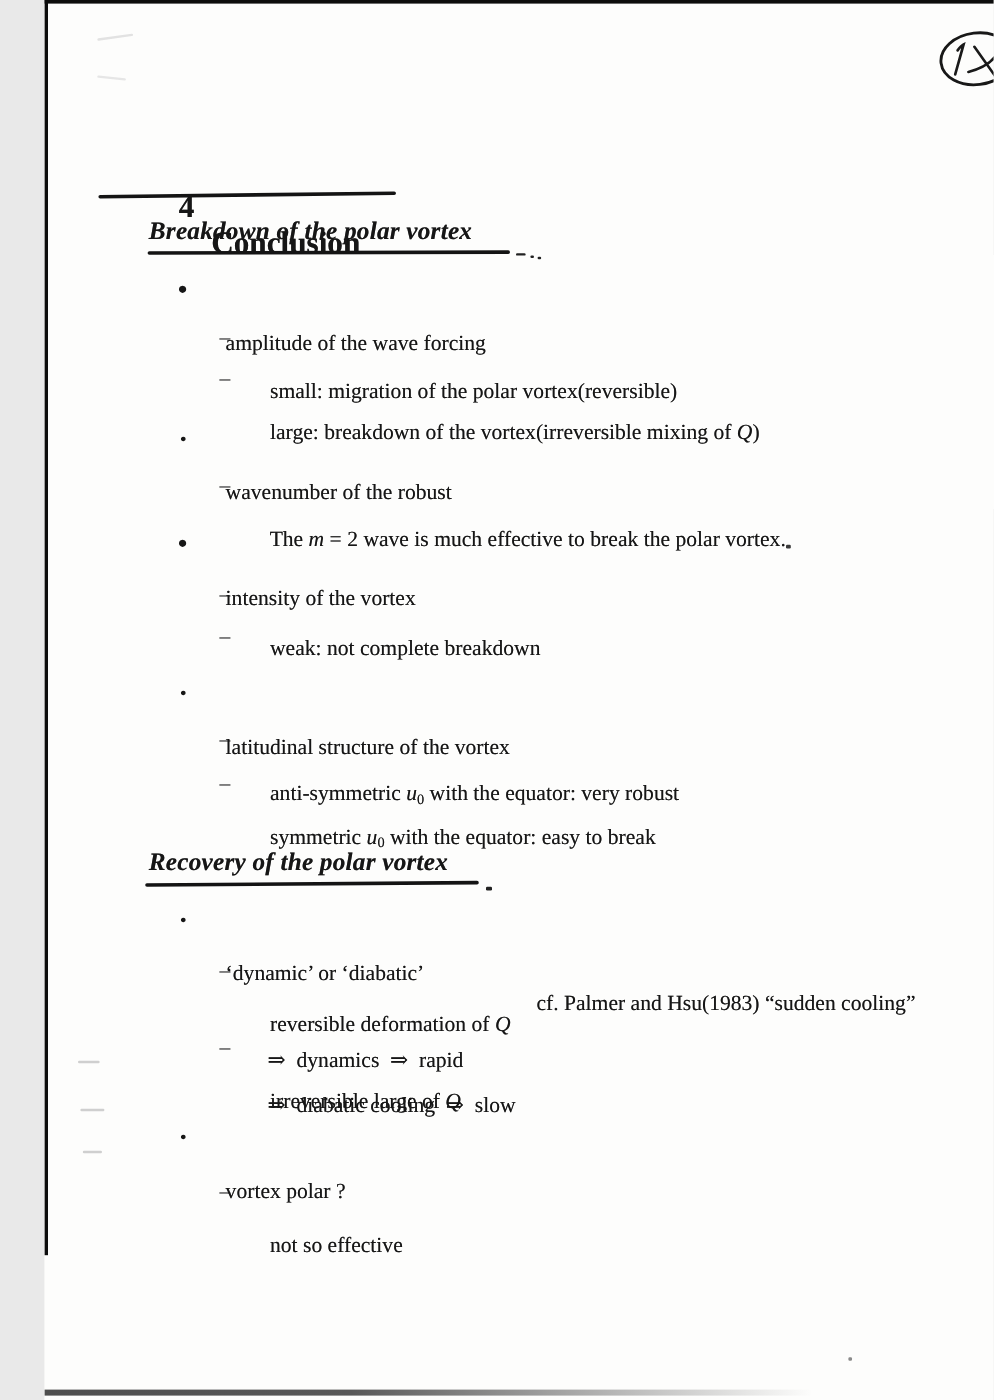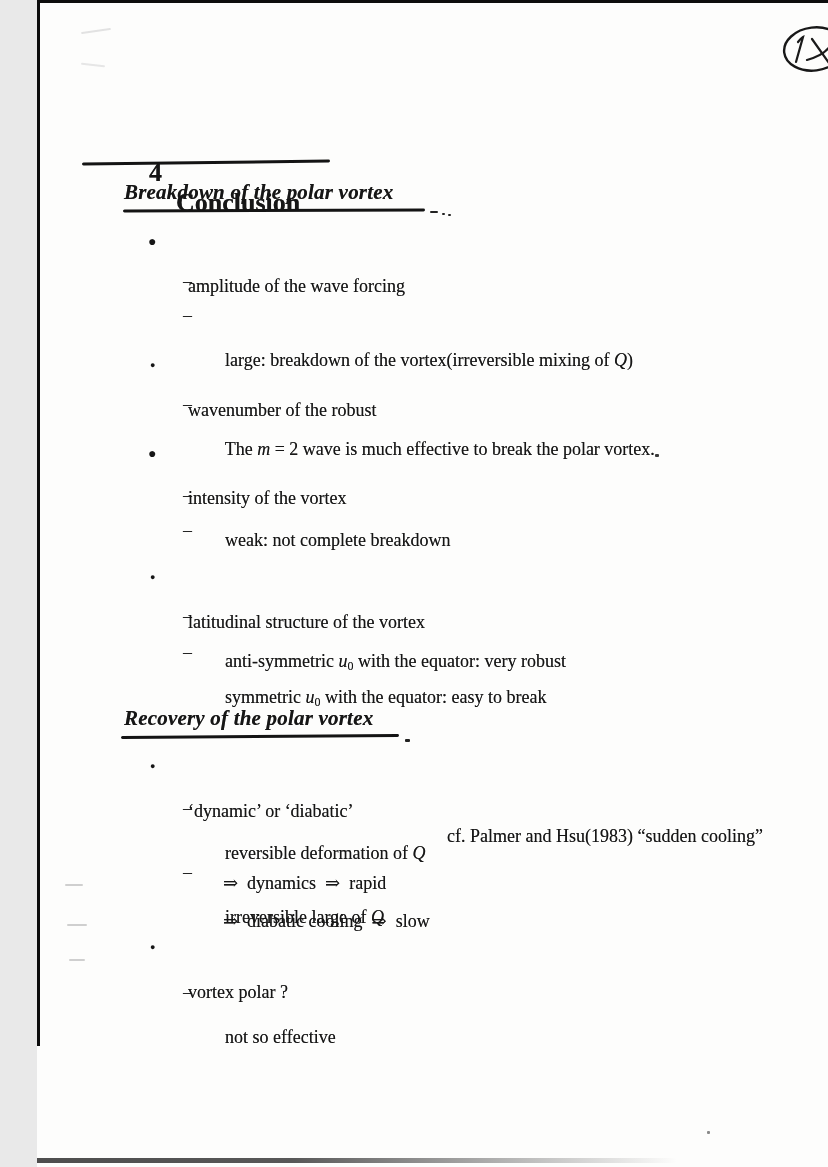--- a/index.html
+++ b/index.html
@@ -91,20 +91,21 @@
   <div class="tail" style="left:393px;top:211px;width:8px;height:2px;"></div>
   <div class="tail" style="left:405px;top:213px;width:3px;height:2px;"></div>
   <div class="tail" style="left:411px;top:214px;width:3px;height:2px;"></div>
 
   <div class="line b-line" style="top:231px;">
     <span class="marker blt-lg">●</span>
     <span>amplitude of the wave forcing</span>
   </div>
   <div class="line s-line" style="top:271px;">
     <span class="marker dash-m">–</span>
+    <span>small: migration of the polar vortex(reversible)</span>
   </div>
   <div class="line s-line" style="top:305px;">
     <span class="marker dash-m">–</span>
     <span>large: breakdown of the vortex(irreversible mixing of </span><span class="math">Q</span><span>)</span>
   </div>
 
   <div class="line b-line" style="top:355px;">
     <span class="marker blt-sm">●</span>
     <span>wavenumber of the robust</span>
   </div>

